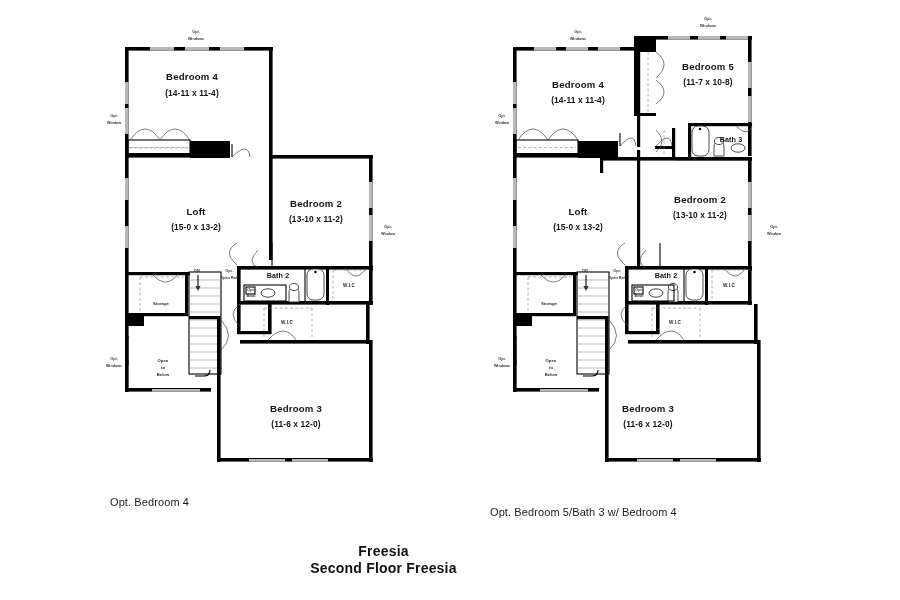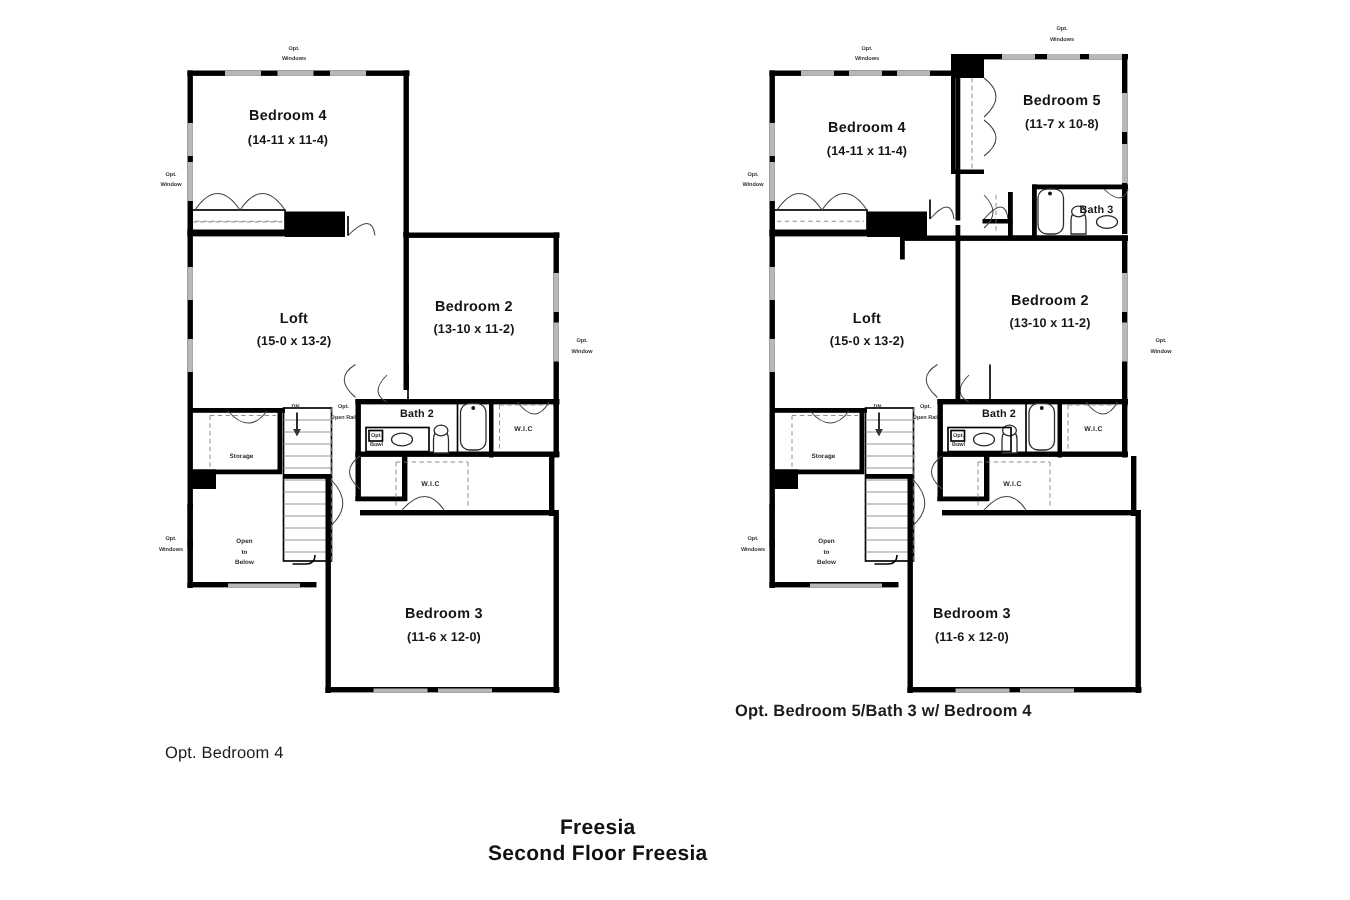--- a/index.html
+++ b/index.html
@@ -29,25 +29,25 @@
   }
   .plan-caption {
     position: absolute;
     font-size: 11px;
     letter-spacing: 0.1px;
     color: #1c1c1c;
     text-align: left;
     white-space: nowrap;
   }
   #caption-left  { left: 110px; top: 496px; width: 300px; }
-  #caption-right { left: 490px; top: 468px; width: 300px; font-weight: bold; }
+  #caption-right { left: 490px; top: 506px; width: 300px; }
 
   #title-block {
     position: absolute;
-    left: 15px;
+    left: 0;
     top: 543px;
     width: 767px;
     text-align: center;
   }
   #title-block .t-line {
     font-size: 14px;
     font-weight: bold;
     line-height: 17px;
     color: #111111;
     letter-spacing: 0.2px;

